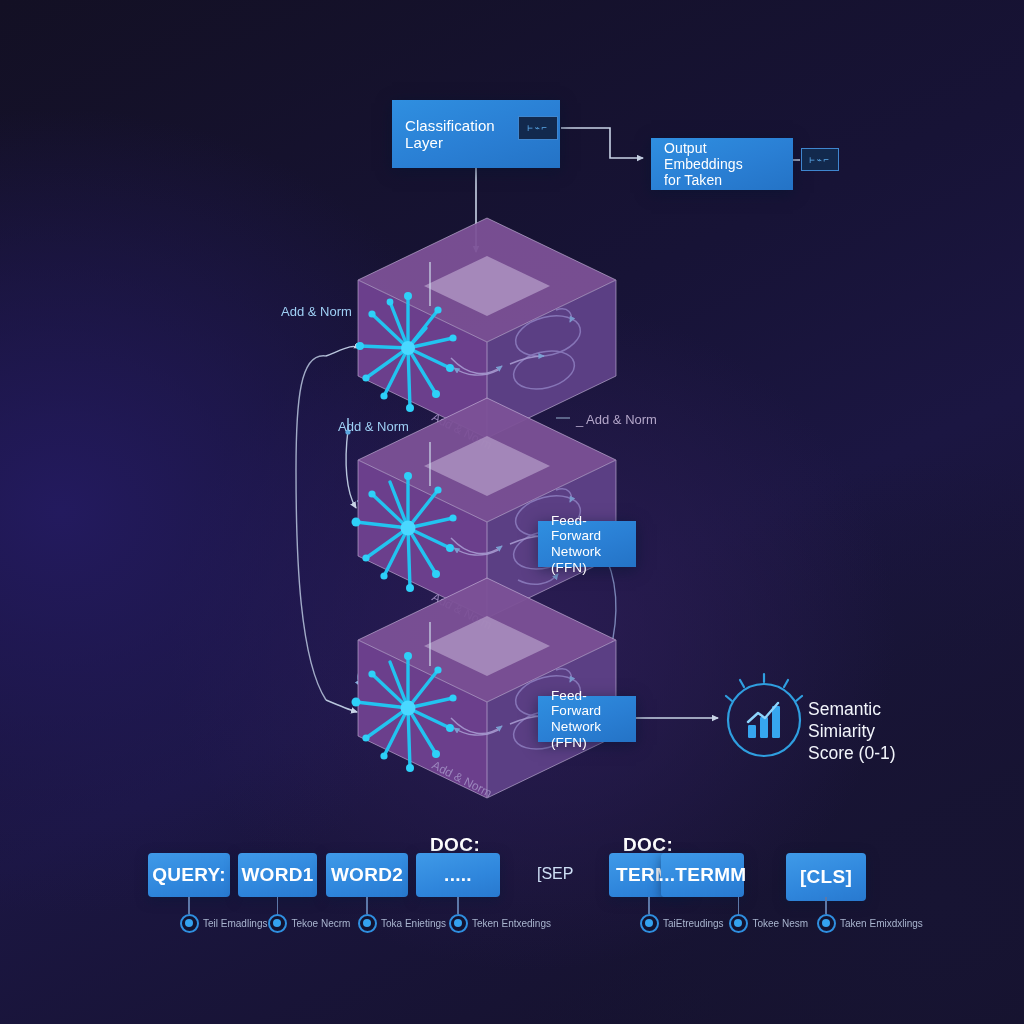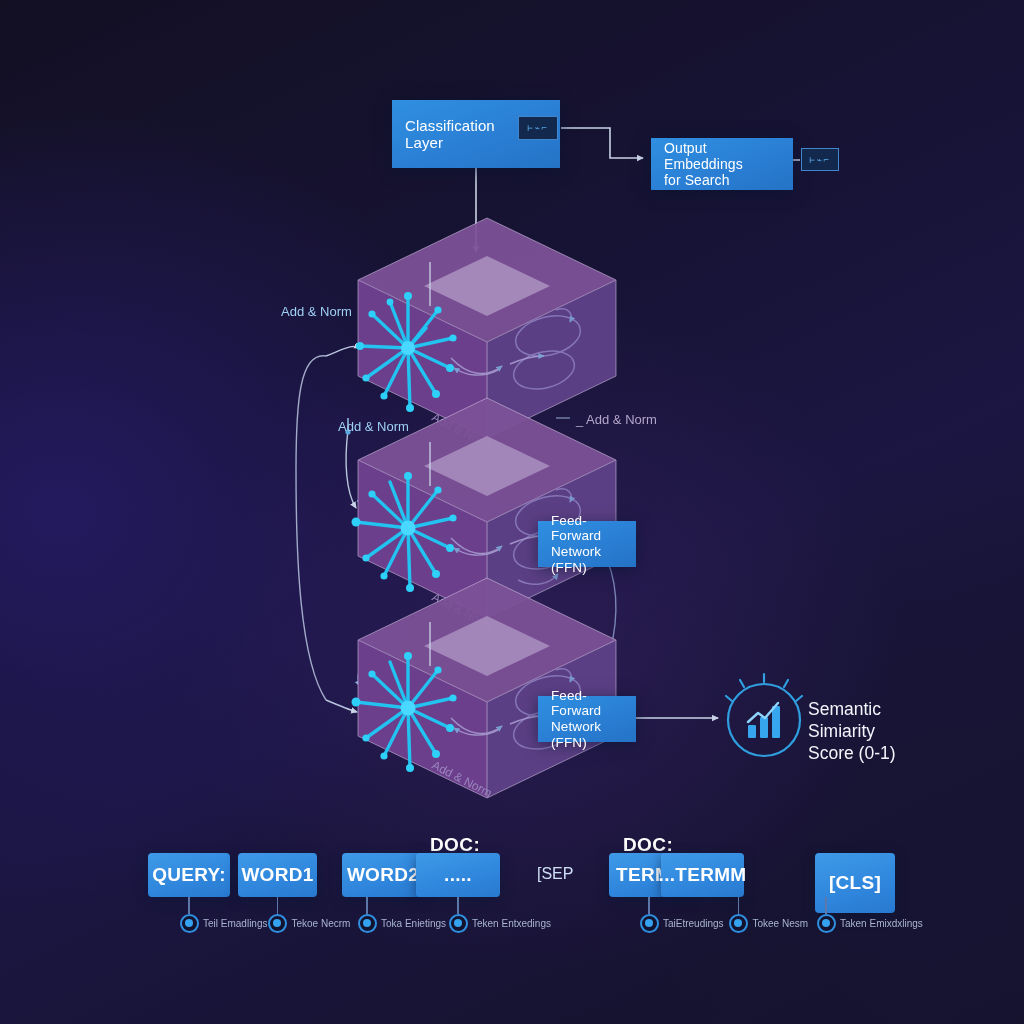--- a/index.html
+++ b/index.html
@@ -339,21 +339,21 @@
   </div>
 
   <div class="bluebox" style="left:392px; top:100px; width:168px; height:68px; font-size:15px; white-space:pre-line;">
     <span>Classification
 Layer</span>
   </div>
   <div class="badge" style="left:518px; top:116px; width:40px; height:24px;">⊢⌁⌐</div>
 
   <div class="bluebox" style="left:651px; top:138px; width:142px; height:52px; font-size:14px; white-space:pre-line;">
     <span>Output Embeddings
-for Search</span>
+for Taken</span>
   </div>
   <div class="badge" style="left:801px; top:148px; width:38px; height:23px;">⊢⌁⌐</div>
 
 
   <div class="bluebox" style="left:538px; top:521px; width:98px; height:46px; font-size:13.5px; white-space:pre-line;">
     <span>Feed-Forward
 Network (FFN)</span>
   </div>
 
   <div class="bluebox" style="left:538px; top:696px; width:98px; height:46px; font-size:13.5px; white-space:pre-line;">
@@ -397,21 +397,21 @@
       <div class="emb-dot" style="left: 179.5px; top: 914px;">
         <i></i>
       </div>
       <div class="emb-text" style="left: 203px; top: 918px;">Teil Emadlings</div>
       <div class="tokbox" style="left: 238px; top: 853px; width: 79px; height: 44px;">WORD1</div>
       <div class="stem" style="left: 276.75px; top: 897px; height: 17px;"></div>
       <div class="emb-dot" style="left: 268px; top: 914px;">
         <i></i>
       </div>
       <div class="emb-text" style="left: 291.5px; top: 918px;">Tekoe Necrm</div>
-      <div class="tokbox" style="left: 342px; top: 853px; width: 82px; height: 44px;">WORD2</div>
+      <div class="tokbox" style="left: 326px; top: 853px; width: 82px; height: 44px;">WORD2</div>
       <div class="stem" style="left: 366.25px; top: 897px; height: 17px;"></div>
       <div class="emb-dot" style="left: 357.5px; top: 914px;">
         <i></i>
       </div>
       <div class="emb-text" style="left: 381px; top: 918px;">Toka Enietings</div>
       <div class="tokbox" style="left: 416px; top: 853px; width: 84px; height: 44px;">.....</div>
       <div class="stem" style="left: 457.25px; top: 897px; height: 17px;"></div>
       <div class="emb-dot" style="left: 448.5px; top: 914px;">
         <i></i>
       </div>
@@ -421,21 +421,21 @@
       <div class="emb-dot" style="left: 639.5px; top: 914px;">
         <i></i>
       </div>
       <div class="emb-text" style="left: 663px; top: 918px;">TaiEtreudings</div>
       <div class="tokbox" style="left: 661px; top: 853px; width: 83px; height: 44px;">...TERMM</div>
       <div class="stem" style="left: 737.75px; top: 897px; height: 17px;"></div>
       <div class="emb-dot" style="left: 729px; top: 914px;">
         <i></i>
       </div>
       <div class="emb-text" style="left: 752.5px; top: 918px;">Tokee Nesm</div>
-      <div class="tokbox" style="left: 786px; top: 853px; width: 80px; height: 60px; margin-left: 29px;">[CLS]</div>
+      <div class="tokbox" style="left: 786px; top: 853px; width: 80px; height: 48px;">[CLS]</div>
       <div class="stem" style="left: 825.25px; top: 897px; height: 17px;"></div>
       <div class="emb-dot" style="left: 816.5px; top: 914px;">
         <i></i>
       </div>
       <div class="emb-text" style="left: 840px; top: 918px;">Taken Emixdxlings</div>
     </div>
 
 </div>
 
 </body></html>

